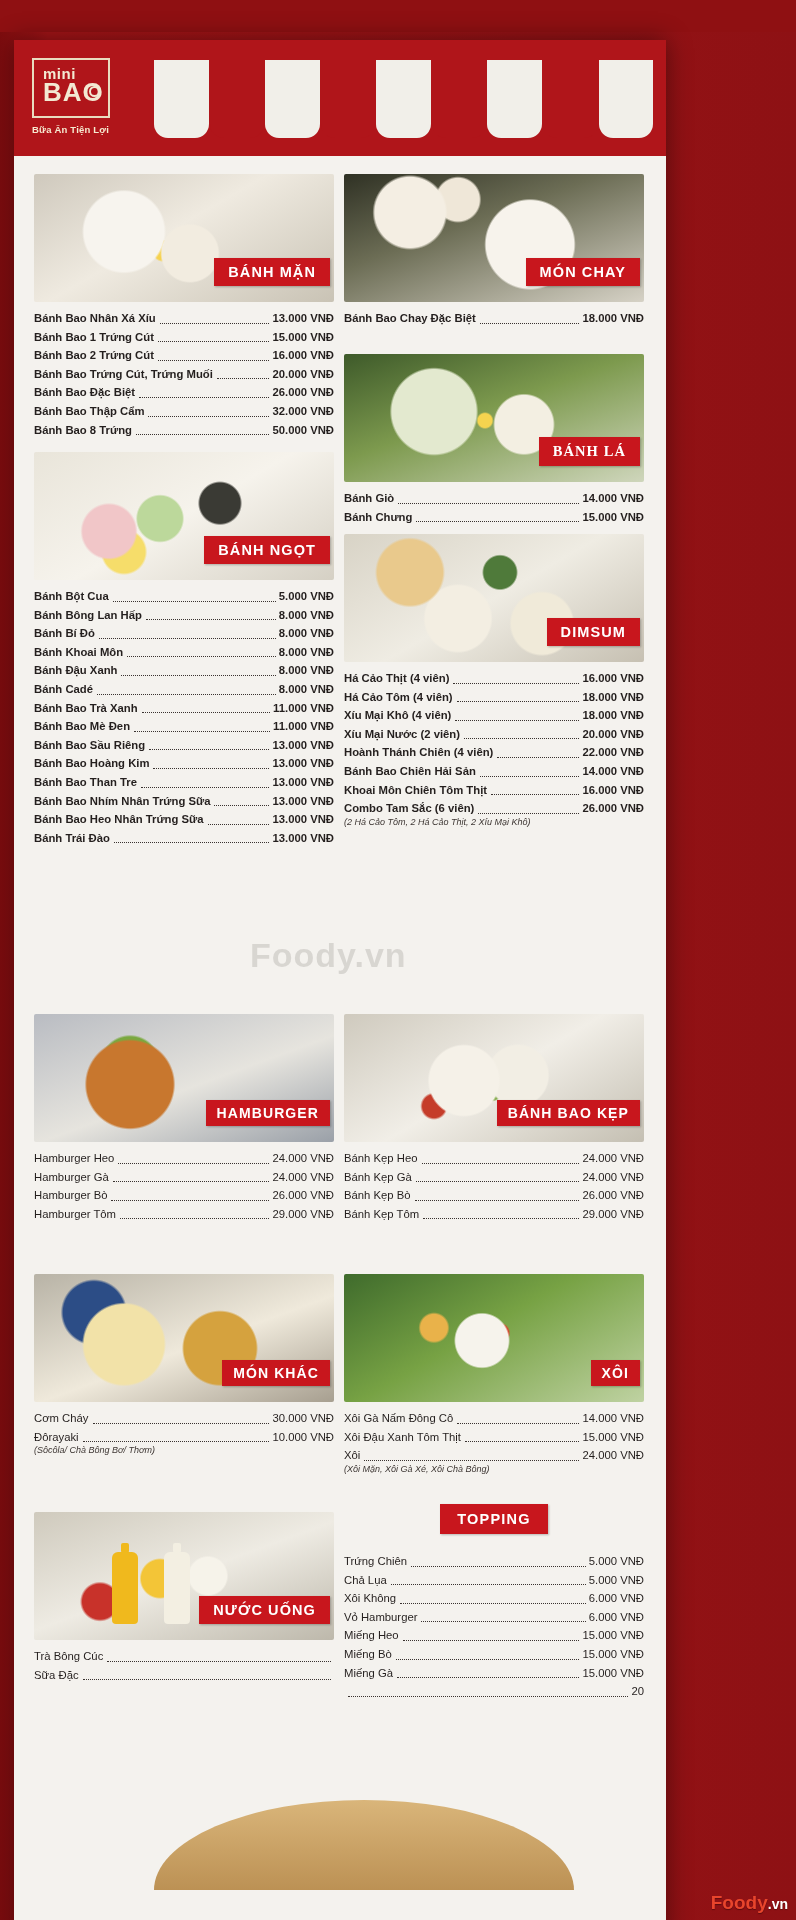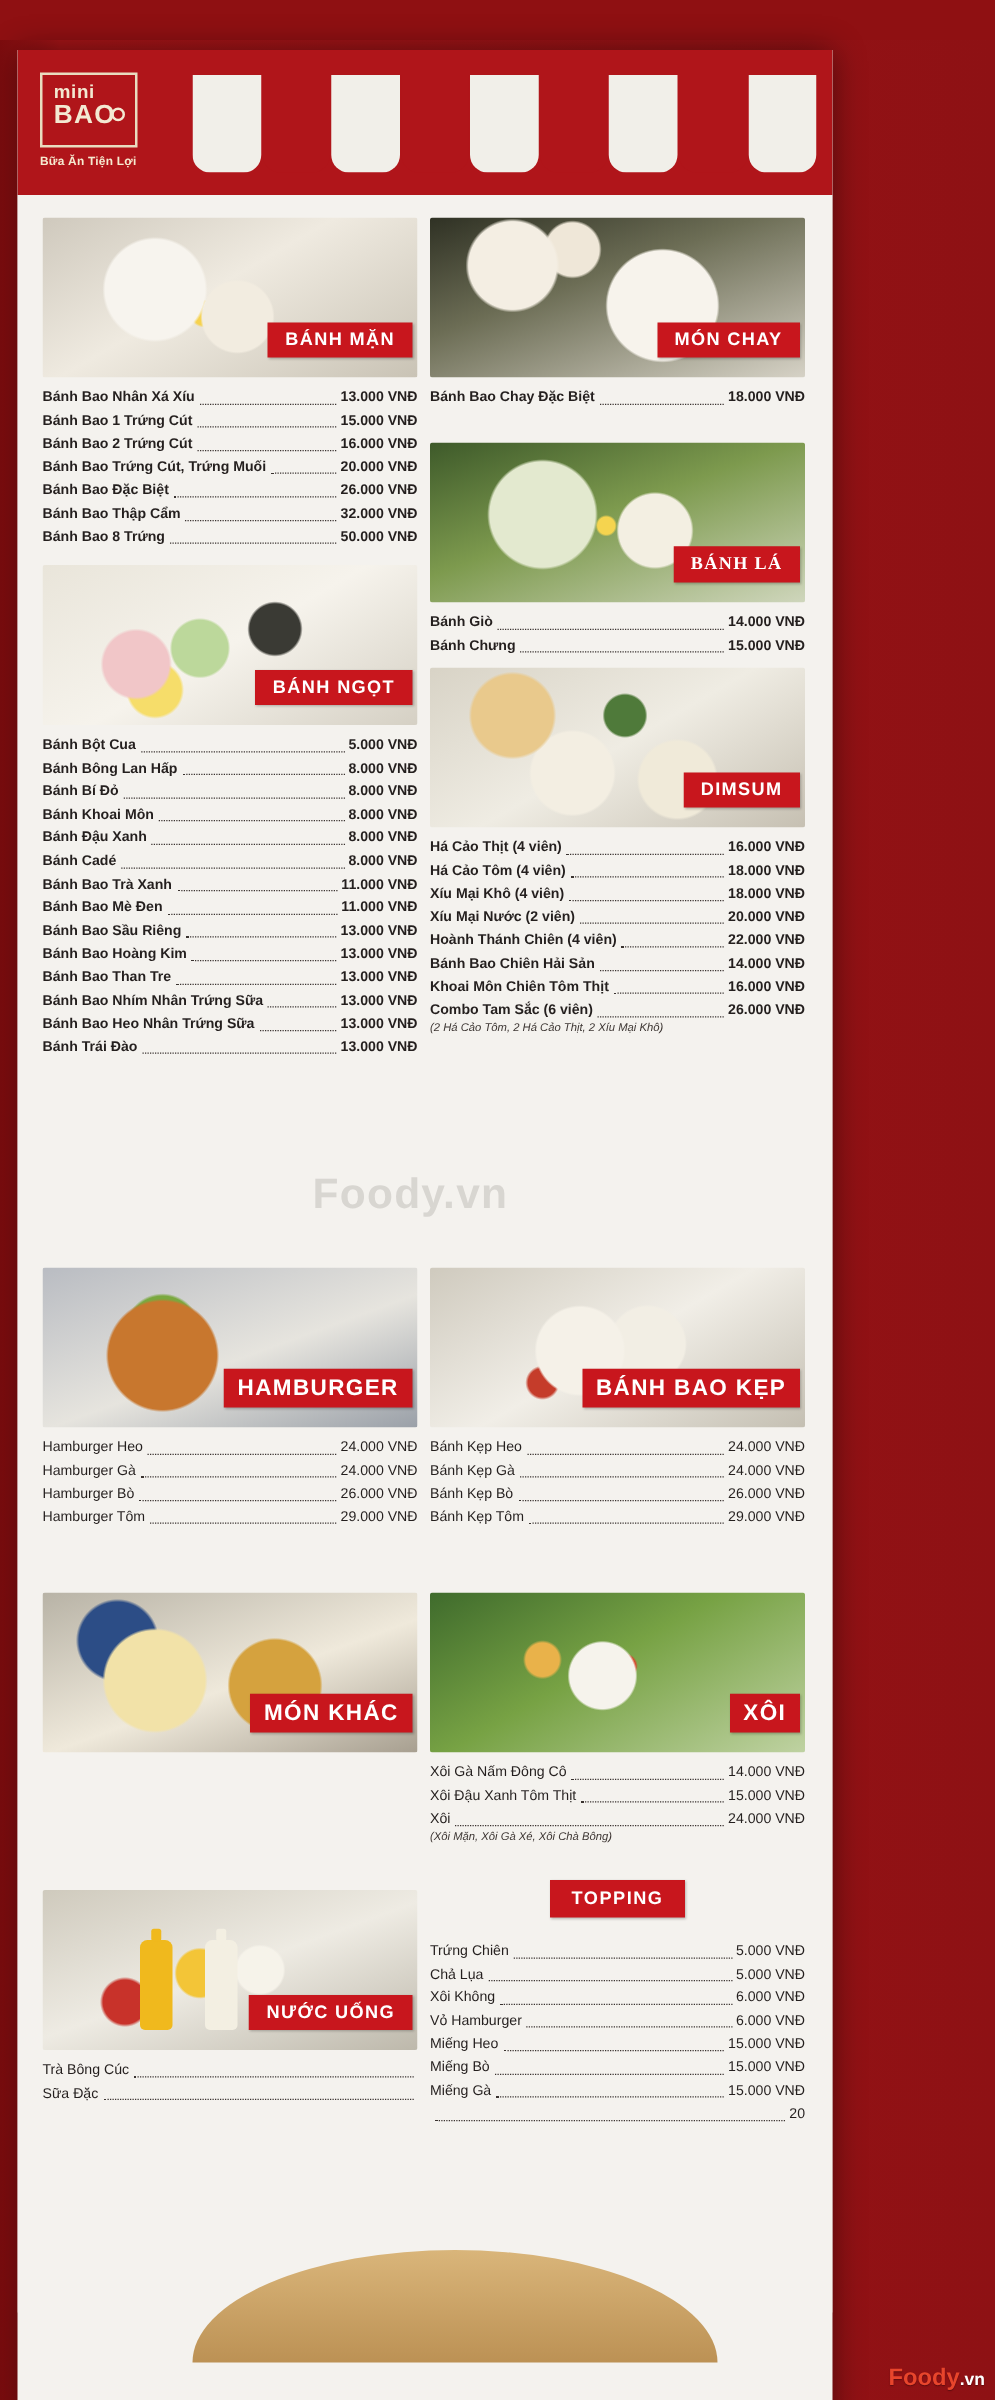--- a/index.html
+++ b/index.html
@@ -41,21 +41,21 @@
     left: 18px; top: 18px;
     width: 78px; height: 60px;
     border: 2px solid #e9dcc0;
     background: #b0151a;
   }
   .logo-mini {
     color: #f3e9d2; font-size: 15px; font-weight: bold;
     letter-spacing: .5px; padding: 6px 0 0 9px; line-height: 15px;
   }
   .logo-bao {
-    color: #f3e9d2; font-size: 21px; font-weight: bold;
+    color: #f3e9d2; font-size: 26px; font-weight: bold;
     letter-spacing: 1px; padding-left: 9px; line-height: 22px;
     position: relative;
   }
   .logo-bao .dot {
     position: absolute; right: 8px; top: 5px;
     width: 11px; height: 11px; border: 2px solid #f3e9d2; border-radius: 50%;
   }
   .logo-tag {
     position: absolute; left: 18px; top: 84px;
     color: #f6ead0; font-size: 9.5px; font-weight: bold; letter-spacing: .2px;
@@ -95,21 +95,21 @@
     bottom: 16px;
     background: #c8161d;
     color: #fff;
     font-size: 14.5px;
     font-weight: bold;
     letter-spacing: 1.1px;
     padding: 6px 14px 6px 14px;
     box-shadow: 1px 1px 2px rgba(0,0,0,.25);
     white-space: nowrap;
   }
-  .ribbon.small { font-size: 18px; padding: 5px 11px; }
+  .ribbon.small { font-size: 14px; padding: 5px 11px; }
 
   ul.items { list-style: none; margin-top: 7px; }
   ul.items li {
     display: flex;
     align-items: flex-end;
     font-size: 11.3px;
     color: #241f1e;
     line-height: 18.6px;
     font-weight: bold;
     white-space: nowrap;
@@ -535,20 +535,33 @@
                 <span class="dots"></span>
                 <span class="pr">29.000 VNĐ</span>
               </li>
           </ul>
         </div>
 
         <div class="col-left" style="top:1118px;">
           <div class="photo ph8">
             <div class="ribbon small">MÓN KHÁC</div>
           </div>
+          <ul class="items light">
+            <li>
+                <span class="nm">Cơm Cháy</span>
+                <span class="dots"></span>
+                <span class="pr">30.000 VNĐ</span>
+              </li>
+            <li>
+                <span class="nm">Đôrayaki</span>
+                <span class="dots"></span>
+                <span class="pr">10.000 VNĐ</span>
+              </li>
+            <li class="note">(Sôcôla/ Chà Bông Bơ/ Thơm)</li>
+          </ul>
         </div>
 
         <div class="col-right" style="top:1118px;">
           <div class="photo ph9">
             <div class="ribbon small">XÔI</div>
           </div>
           <ul class="items light">
             <li>
                 <span class="nm">Xôi Gà Nấm Đông Cô</span>
                 <span class="dots"></span>

